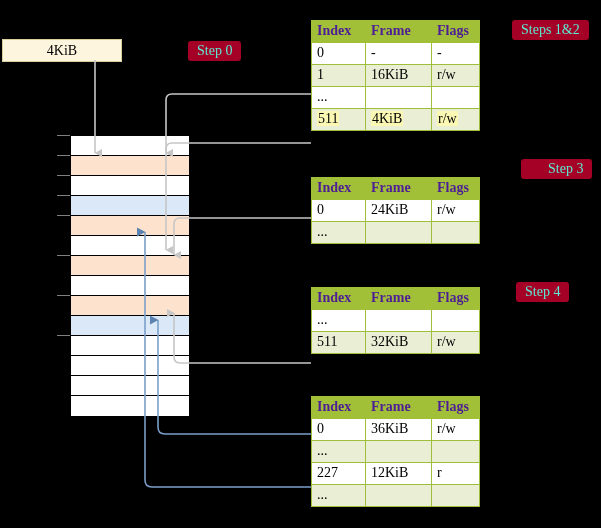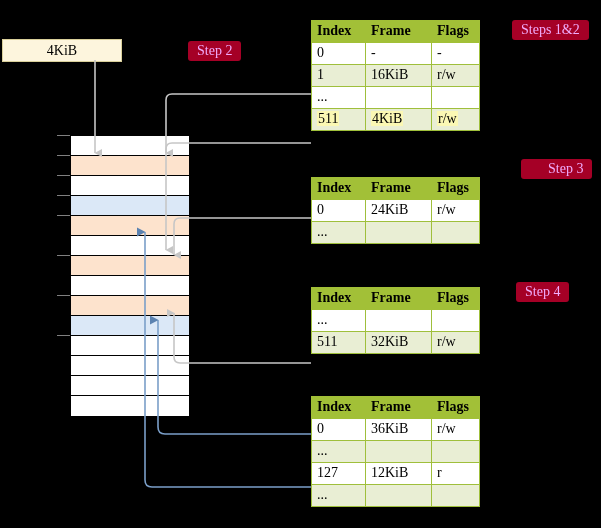--- a/index.html
+++ b/index.html
@@ -1,39 +1,39 @@
 <!DOCTYPE html>
 <html><head>
 <meta charset="utf-8">
 <style>
   html,body{margin:0;padding:0;background:#000;}
   body{width:601px;height:528px;position:relative;overflow:hidden;
        font-family:"Liberation Serif",serif;color:#000;}
   .canvas{position:absolute;left:0;top:0;width:601px;height:528px;}
 
   
-  .badge{position:absolute;background:#a50026;color:#f0abfc;
+  .badge{position:absolute;background:#a50026;color:#5eead4;
          font-family:"Liberation Serif",serif;font-size:14px;
          padding:2px 9px 3px 9px;border-radius:3px;white-space:nowrap;
          line-height:15px;text-align:center;}
 
   
   .kib-box{position:absolute;left:2px;top:39px;width:118px;height:21px;
            background:#fdf5dd;border:1px solid #d9cf9a;
            display:flex;align-items:center;justify-content:center;
            font-size:14px;line-height:14px;}
 
   
   .ptable{position:absolute;border-collapse:collapse;
           border:1px solid #6b6b6b;background:#fff;
           font-size:14px;}
   .ptable td,.ptable th{border:1px solid #9fbf3b;padding:2px 5px 3px 5px;
           height:18px;box-sizing:border-box;text-align:left;
           font-weight:normal;white-space:nowrap;}
-  .ptable th{background:#a2c037;color:#000000;font-weight:bold;
+  .ptable th{background:#a2c037;color:#4c1d95;font-weight:bold;
           border:1px solid #a2c037;}
   .ptable tr.alt td{background:#e9eed4;}
   .ptable tr.norm td{background:#ffffff;}
   .c-idx{width:54px;}
   .c-frm{width:66px;}
   .c-flg{width:48px;}
   .hl{background:#fbf8b4;padding:0 1px;}
 
   
   .memcol{position:absolute;left:70px;top:135px;width:120px;height:280px;
@@ -52,21 +52,21 @@
 </head>
 <body>
 
 <div class="canvas">
 
   <div class="kib-box">
     <span>4KiB</span>
   </div>
 
   <div class="badge" style="left:188px;top:41px;">
-    <span>Step 2</span>
+    <span>Step 0</span>
   </div>
   <div class="badge" style="left:512px;top:20px;">
     <span>Steps 1&amp;2</span>
   </div>
   <div class="badge" style="left:521px;top:159px;padding-left:27px;">
     <span>Step 3</span>
   </div>
   <div class="badge" style="left:516px;top:282px;">
     <span>Step 4</span>
   </div>
@@ -206,21 +206,21 @@
       <td>0</td>
       <td>36KiB</td>
       <td>r/w</td>
     </tr>
     <tr class="alt">
       <td>...</td>
       <td></td>
       <td></td>
     </tr>
     <tr class="norm">
-      <td>127</td>
+      <td>227</td>
       <td>12KiB</td>
       <td>r</td>
     </tr>
     <tr class="alt">
       <td>...</td>
       <td></td>
       <td></td>
     </tr>
   </tbody>
     </table>

